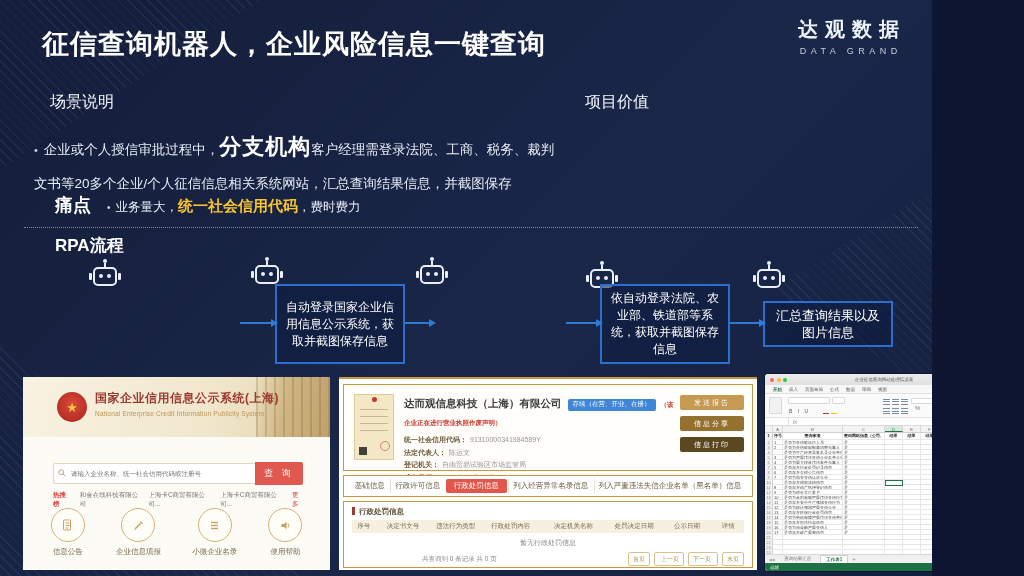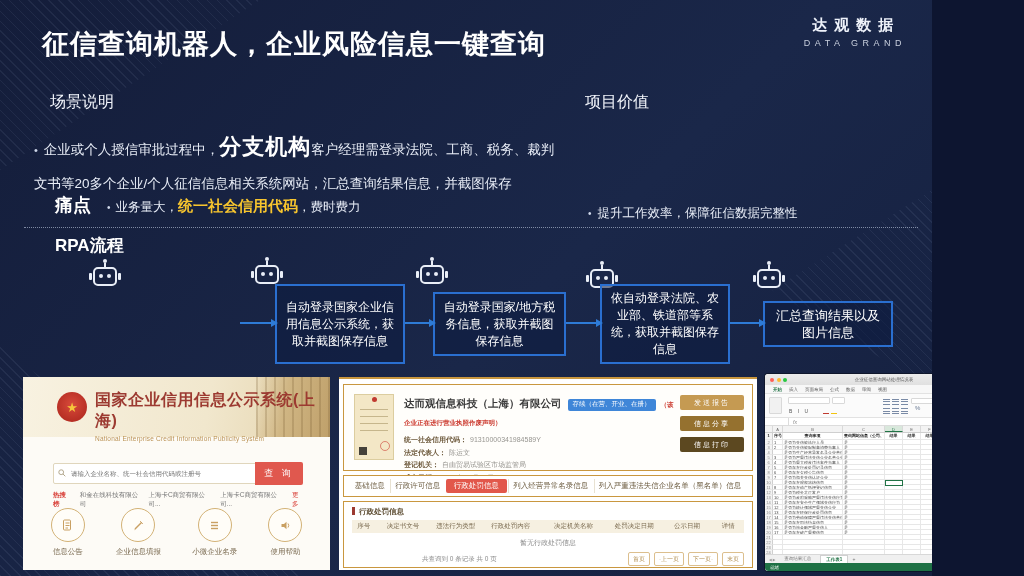--- a/index.html
+++ b/index.html
@@ -8,21 +8,21 @@
     font-family:"Liberation Sans","DejaVu Sans",sans-serif;
     background:linear-gradient(135deg,#141d3a 0%,#1a2749 55%,#15203f 100%);color:#fff;}
   .tex{position:absolute;pointer-events:none;opacity:.08;
     background:repeating-linear-gradient(45deg,#aebfe0 0 1px,transparent 1px 7px);}
   .tex.tl{left:0;top:0;width:260px;height:170px;clip-path:polygon(0 0,100% 0,0 100%);}
   .tex.bl{left:0;bottom:0;width:300px;height:230px;clip-path:polygon(0 100%,100% 100%,0 0);}
   .tex.r{right:0;top:190px;width:160px;height:200px;clip-path:polygon(100% 0,100% 100%,0 50%);}
 
   .title{position:absolute;left:42px;top:26px;font-size:27px;font-weight:bold;letter-spacing:1px;color:#fff;}
   .logo{position:absolute;right:26px;top:16px;text-align:center;}
-  .logo-cn{font-size:15px;font-weight:bold;letter-spacing:7px;color:#eef2fa;text-indent:7px;}
+  .logo-cn{font-size:20px;font-weight:bold;letter-spacing:7px;color:#eef2fa;text-indent:7px;}
   .logo-en{margin-top:3px;font-size:9px;letter-spacing:4.5px;color:#c8cfdd;text-indent:4.5px;}
 
   .sec-h{position:absolute;font-size:16px;font-weight:500;color:#f2f5fb;}
   .h-scenario{left:50px;top:92px;}
   .h-value{left:585px;top:92px;}
 
   .scen-b{position:absolute;left:34px;top:130px;width:522px;font-size:13.5px;line-height:34px;color:#e8edf7;}
   .scen-b::before{content:"•";margin-right:6px;font-size:11px;color:#cfd8ea;}
   .big-hl{font-size:22px;font-weight:bold;color:#fff;letter-spacing:1px;text-align:right;}
 
@@ -62,21 +62,21 @@
   .s1-head{position:absolute;left:0;top:0;right:0;height:60px;
     background:linear-gradient(100deg,#f8f2e1 0%,#f1e7cd 60%,#e3d2aa 100%);}
   .s1-building{position:absolute;right:0;top:0;bottom:0;width:74px;
     background:linear-gradient(100deg,rgba(211,188,143,0) 0%,#d0b684 40%,#bfa06a 100%);}
   .s1-building::after{content:"";position:absolute;inset:0;
     background:repeating-linear-gradient(90deg,rgba(110,82,40,.22) 0 2px,transparent 2px 9px);}
   .s1-emblem{position:absolute;left:34px;top:15px;width:30px;height:30px;border-radius:50%;
     background:radial-gradient(circle at 50% 42%,#d84a3b 0%,#b72f24 70%);
     display:flex;align-items:center;justify-content:center;color:#f6c63c;font-size:13px;}
   .s1-tt{position:absolute;left:72px;top:13px;}
-  .s1-title{font-size:16px;font-weight:bold;color:#9c3a31;letter-spacing:.5px;}
+  .s1-title{font-size:12px;font-weight:bold;color:#9c3a31;letter-spacing:.5px;}
   .s1-sub{margin-top:3px;font-size:6.5px;color:#bb9355;letter-spacing:.2px;}
   .s1-tabs{position:absolute;left:30px;top:64px;display:flex;gap:26px;font-size:8.5px;color:#8a7a60;}
   .s1-tab0{color:#5f4f35;font-weight:bold;}
   .s1-tab0::before{content:"▼ ";font-size:6px;color:#8a7a60;}
   .s1-search{position:absolute;left:30px;top:85px;display:flex;align-items:center;}
   .s1-input{width:203px;height:21px;border:1px solid #e0d6bc;background:#fff;border-radius:2px 0 0 2px;
     font-size:6.5px;color:#b3a88e;padding:0 4px 0 17px;outline:none;
     font-family:"Liberation Sans","DejaVu Sans",sans-serif;}
   .s1-mag{position:absolute;left:5px;top:7px;}
   .s1-btn{width:48px;height:23px;margin-left:-1px;background:#e0584e;border:none;border-radius:0 2px 2px 0;
@@ -208,21 +208,20 @@
   <div class="sec-h h-scenario">场景说明</div>
   <div class="sec-h h-value">项目价值</div>
 
   <div class="scen-b"><span>企业或个人授信审批过程中，</span><span class="big-hl">分支机构</span><span>客户经理需登录法院、工商、税务、裁判文书等20多个企业/个人征信信息相关系统网站，汇总查询结果信息，并截图保存</span></div>
 
   <div class="pain-line">
     <span class="pain-h">痛点</span>
     <span class="pain-t"><span>业务量大，</span><span class="yellow-hl">统一社会信用代码</span><span>，费时费力</span></span>
   </div>
 
-  <div class="val-b val-b2">提升工作效率，保障征信数据完整性</div>
 
   <div class="divider"></div>
   <div class="rpa-h">RPA流程</div>
 
   <div class="robot rb1"><svg width="34" height="30" viewBox="0 0 34 30">
         <circle cx="17" cy="3" r="2" fill="#e9eef7"></circle>
         <rect x="16" y="5" width="2" height="5" fill="#e9eef7"></rect>
         <rect x="6" y="10" width="22" height="17" rx="4" fill="none" stroke="#e9eef7" stroke-width="2"></rect>
         <rect x="1" y="15" width="3" height="7" rx="1" fill="#e9eef7"></rect>
         <rect x="30" y="15" width="3" height="7" rx="1" fill="#e9eef7"></rect>
@@ -260,21 +259,20 @@
         <circle cx="17" cy="3" r="2" fill="#e9eef7"></circle>
         <rect x="16" y="5" width="2" height="5" fill="#e9eef7"></rect>
         <rect x="6" y="10" width="22" height="17" rx="4" fill="none" stroke="#e9eef7" stroke-width="2"></rect>
         <rect x="1" y="15" width="3" height="7" rx="1" fill="#e9eef7"></rect>
         <rect x="30" y="15" width="3" height="7" rx="1" fill="#e9eef7"></rect>
         <circle cx="13" cy="18" r="2" fill="#e9eef7"></circle>
         <circle cx="21" cy="18" r="2" fill="#e9eef7"></circle>
       </svg></div>
 
   <div class="stepbox s2">自动登录国家企业信用信息公示系统，获取并截图保存信息</div>
-  <div class="stepbox s3">自动登录国家/地方税务信息，获取并截图保存信息</div>
   <div class="stepbox s4">依自动登录法院、农业部、铁道部等系统，获取并截图保存信息</div>
   <div class="stepbox s5">汇总查询结果以及图片信息</div>
   <div class="arrow ar1"></div>
   <div class="arrow ar2"></div>
   <div class="arrow ar3"></div>
   <div class="arrow ar4"></div>
 
   <div class="shot shot1">
     <div class="s1-head">
       <div class="s1-building"></div>

